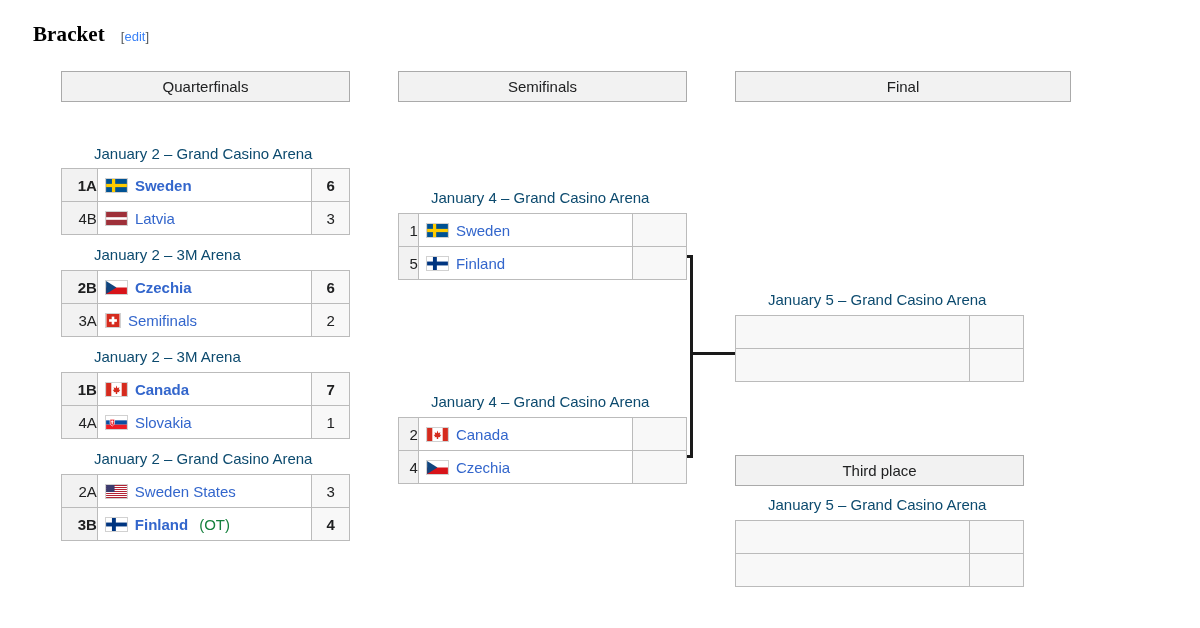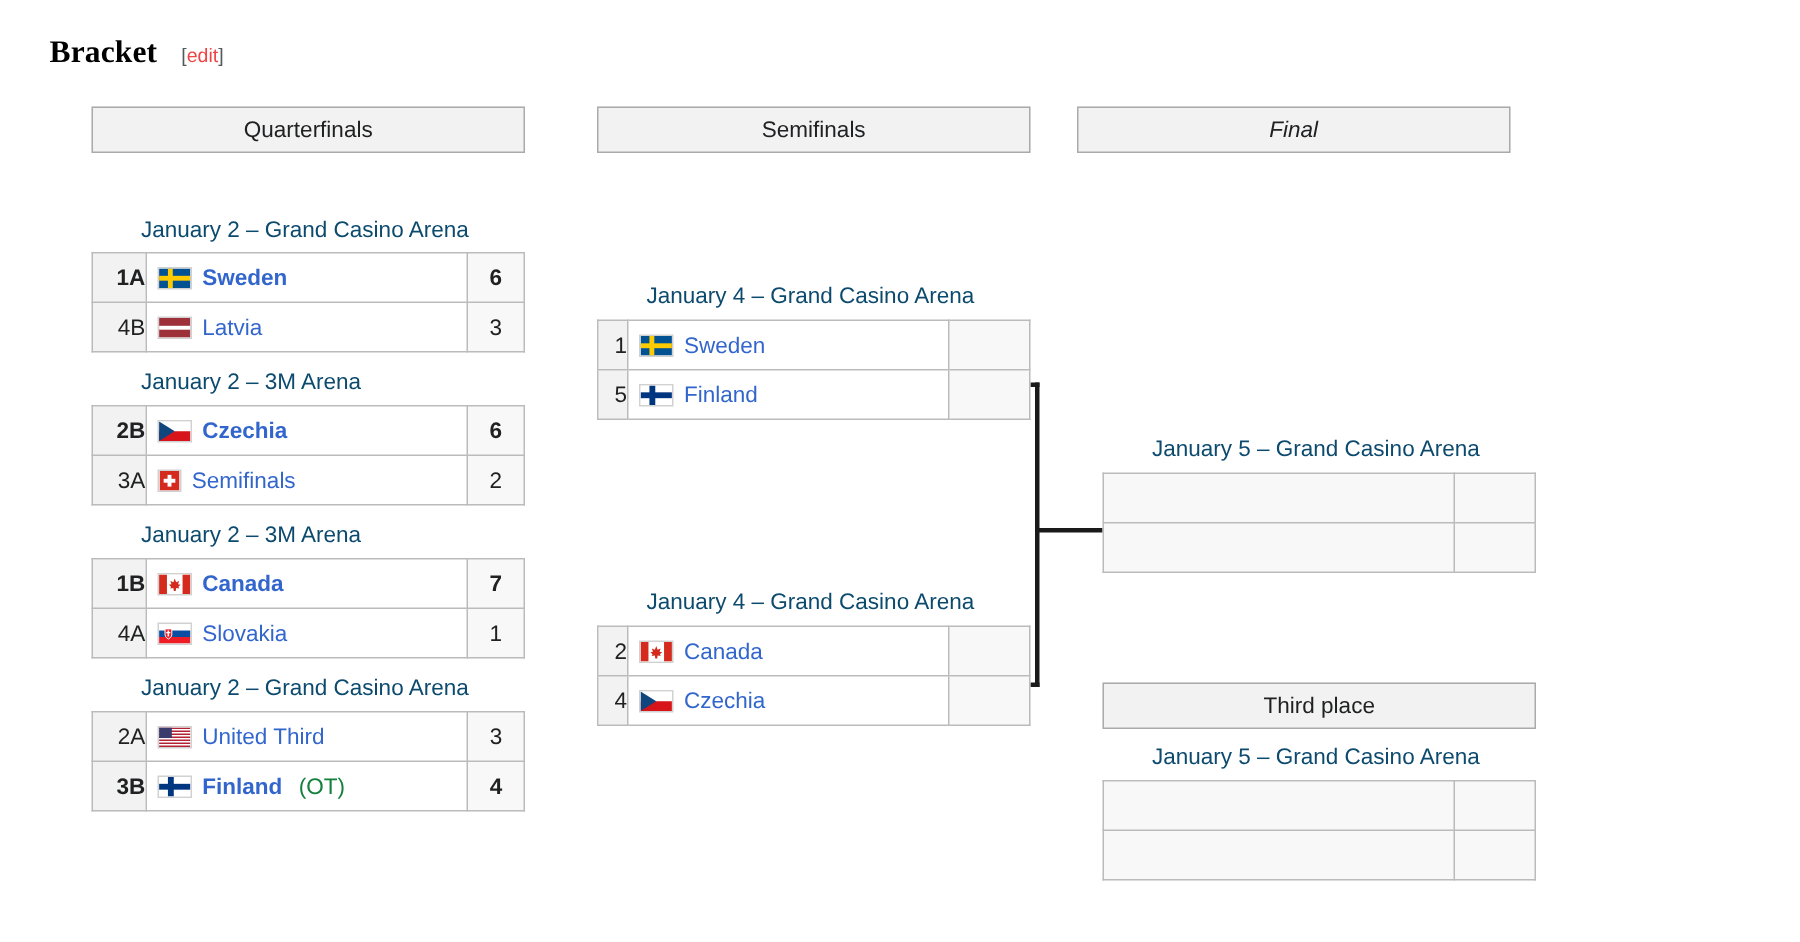--- a/index.html
+++ b/index.html
@@ -34,41 +34,41 @@
     color: #000000;
     letter-spacing: 0.1px;
   }
   .edit-wrap {
     font-size: 13px;
     color: #54595d;
     white-space: nowrap;
   }
   .edit-wrap .br { color: #54595d; }
   .edit-link {
-    color: #ef4444;
+    color: #3b82f6;
     text-decoration: none;
     cursor: pointer;
   }
 
   
   .round-head {
     position: absolute;
     box-sizing: border-box;
     height: 31px;
     background: #f2f2f2;
     border: 1px solid #aaaaaa;
     display: flex;
     align-items: center;
     justify-content: center;
     font-size: 15px;
     color: #202122;
   }
   #round-qf   { left: 61px;  top: 71px;  width: 289px; text-align: right; }
   #round-sf   { left: 398px; top: 71px;  width: 289px; }
-  #round-f    { left: 718px; top: 71px;  width: 289px; font-style: italic; }
+  #round-f    { left: 735px; top: 71px;  width: 336px; }
   #round-3rd  { left: 735px; top: 455px; width: 289px; }
 
   
   .venue {
     position: absolute;
     font-size: 15px;
     color: #0c4a6e;
     white-space: nowrap;
     line-height: 18px;
     margin-left: 33px;
@@ -309,21 +309,21 @@
               <rect y="0" width="32" height="1.54"></rect>
               <rect y="3.08" width="32" height="1.54"></rect>
               <rect y="6.16" width="32" height="1.54"></rect>
               <rect y="9.24" width="32" height="1.54"></rect>
               <rect y="12.32" width="32" height="1.54"></rect>
               <rect y="15.40" width="32" height="1.54"></rect>
               <rect y="18.46" width="32" height="1.54"></rect>
             </g>
             <rect width="13" height="10.8" fill="#3c3b6e"></rect>
           </svg>
-          <a class="team-name">United Third</a>
+          <a class="team-name">Sweden States</a>
         </span>
       </td>
       <td class="c-score">3</td>
     </tr>
     <tr>
       <td class="c-seed win">3B</td>
       <td class="c-team">
         <span class="team-inner">
           <svg class="flag" viewBox="0 0 32 20">
             <rect width="32" height="20" fill="#ffffff"></rect>

